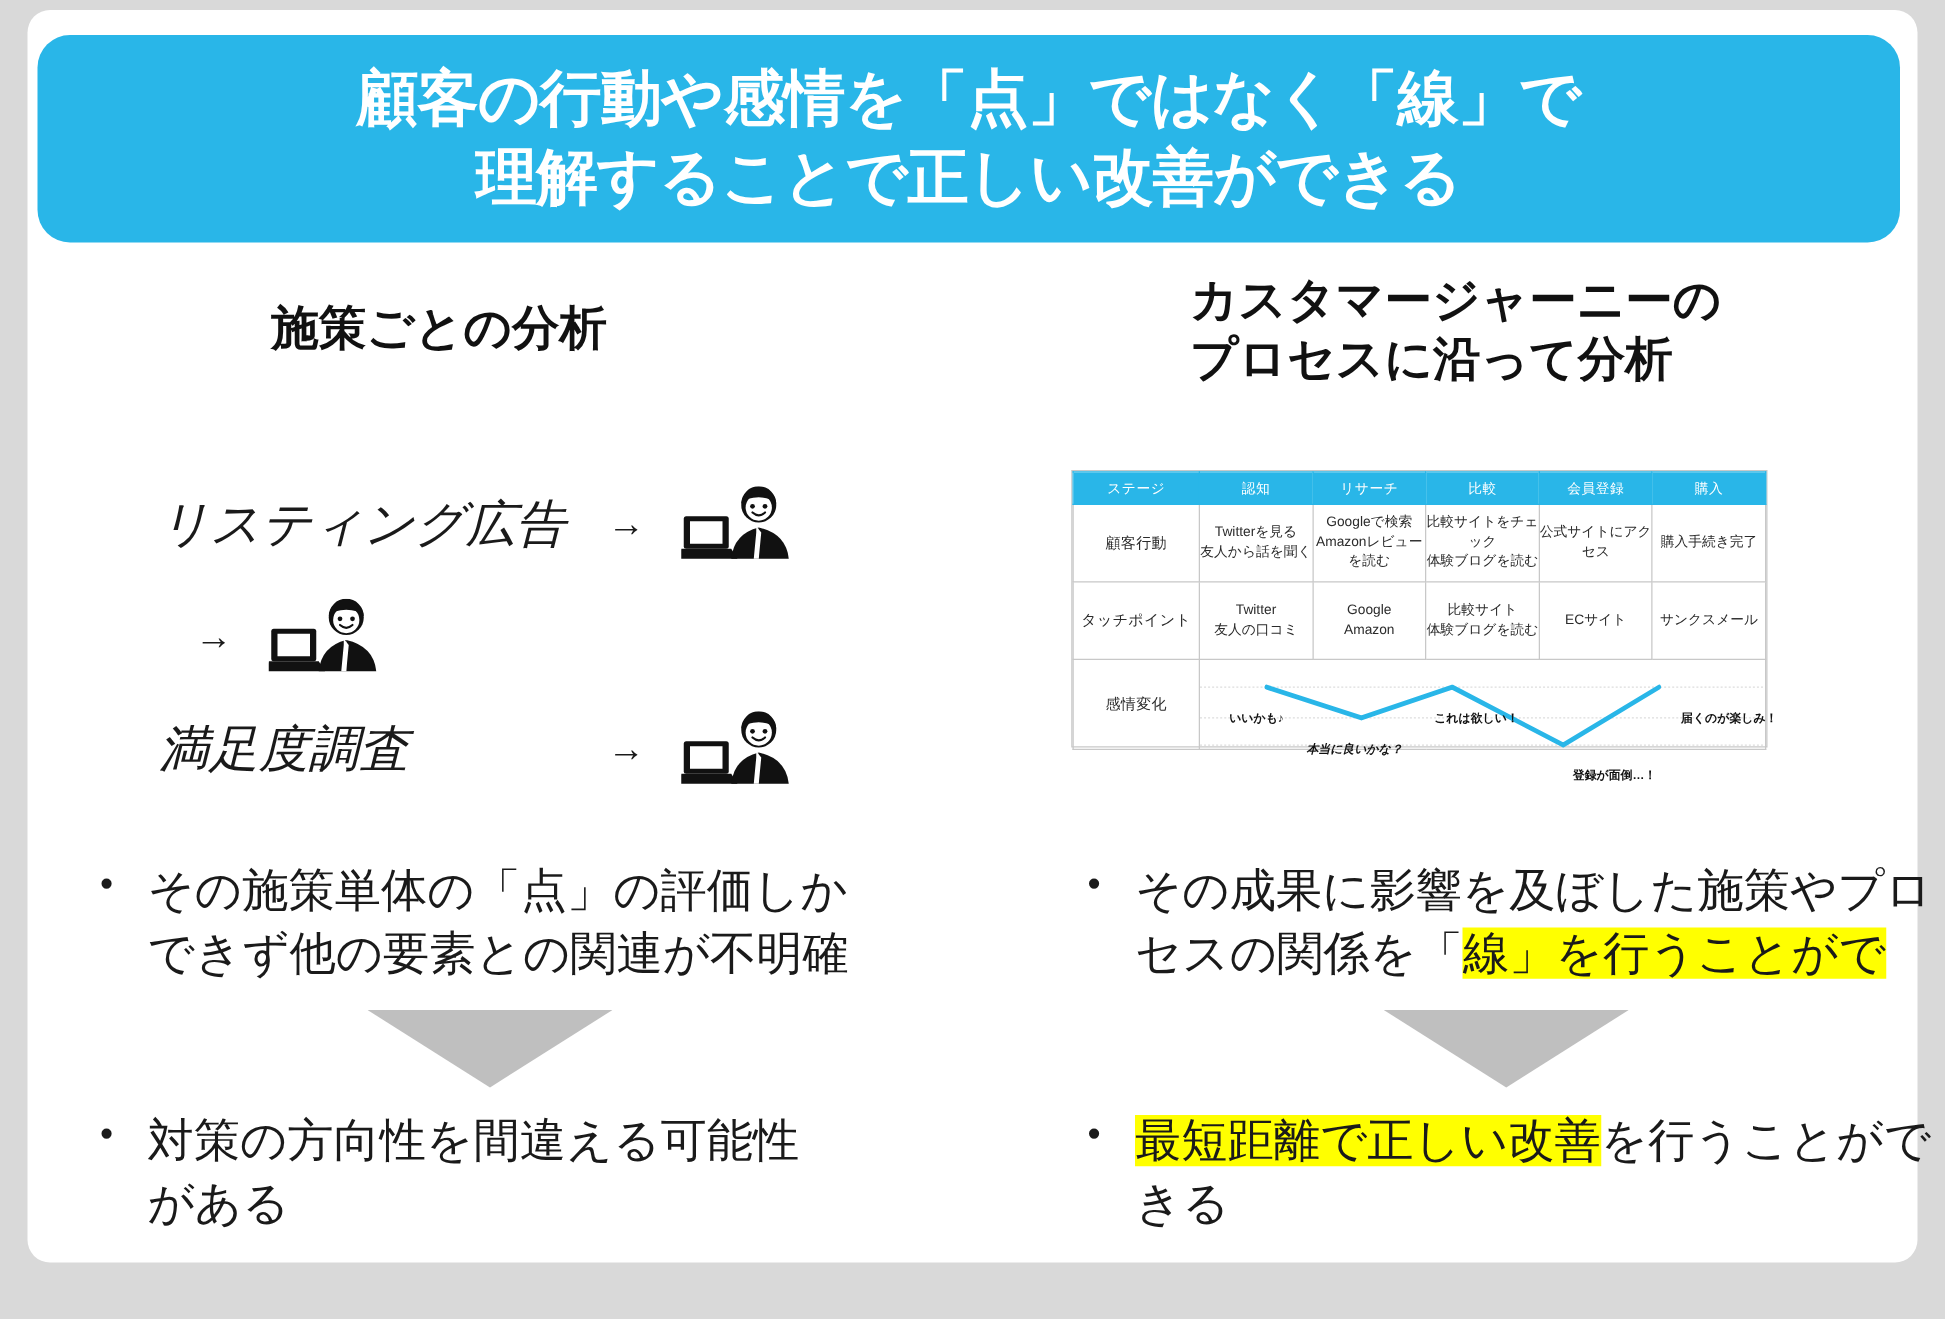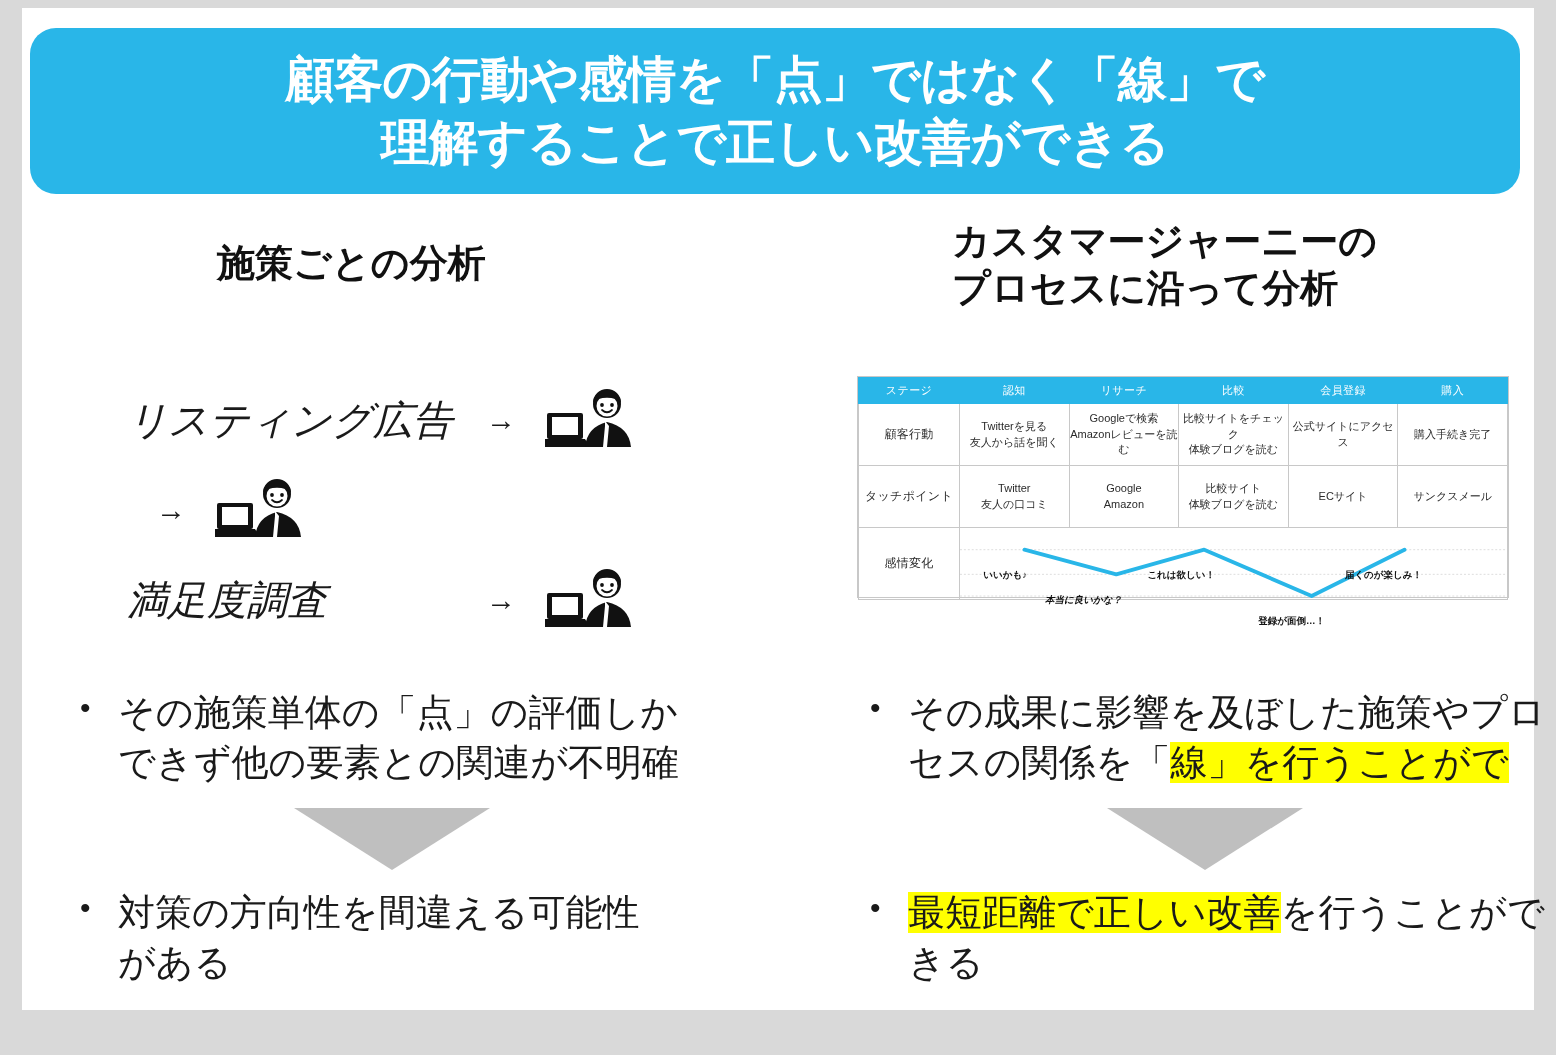--- a/index.html
+++ b/index.html
@@ -8,20 +8,21 @@
     width:1556px;height:1055px;
     background:#d9d9d9;
     font-family:"Liberation Sans","DejaVu Sans",sans-serif;
     overflow:hidden;
   }
   .slide{
     position:absolute;
     left:22px;top:8px;
     width:1512px;height:1002px;
     background:#ffffff;
+    border-radius:18px;
   }
 
   
   .title-banner{
     position:absolute;
     left:8px;top:20px;
     width:1490px;height:166px;
     background:#29b6e8;
     border-radius:26px;
     display:flex;align-items:center;justify-content:center;
@@ -68,21 +69,21 @@
   .measure-arrow{
     font-size:30px;color:#1a1a1a;
     width:88px;text-align:center;
   }
   .person-icon{ width:90px;height:62px;display:block; }
 
   
   .journey-table{
     position:absolute;
     left:835px; top:368px;
-    width:652px; height:222px;
+    width:557px; height:222px;
     background:#ffffff;
     border:1px solid #c8c8c8;
     box-sizing:border-box;
   }
   .jt-grid{
     width:100%;height:100%;
     border-collapse:collapse;
     table-layout:fixed;
   }
   .jt-grid td,.jt-grid th{

